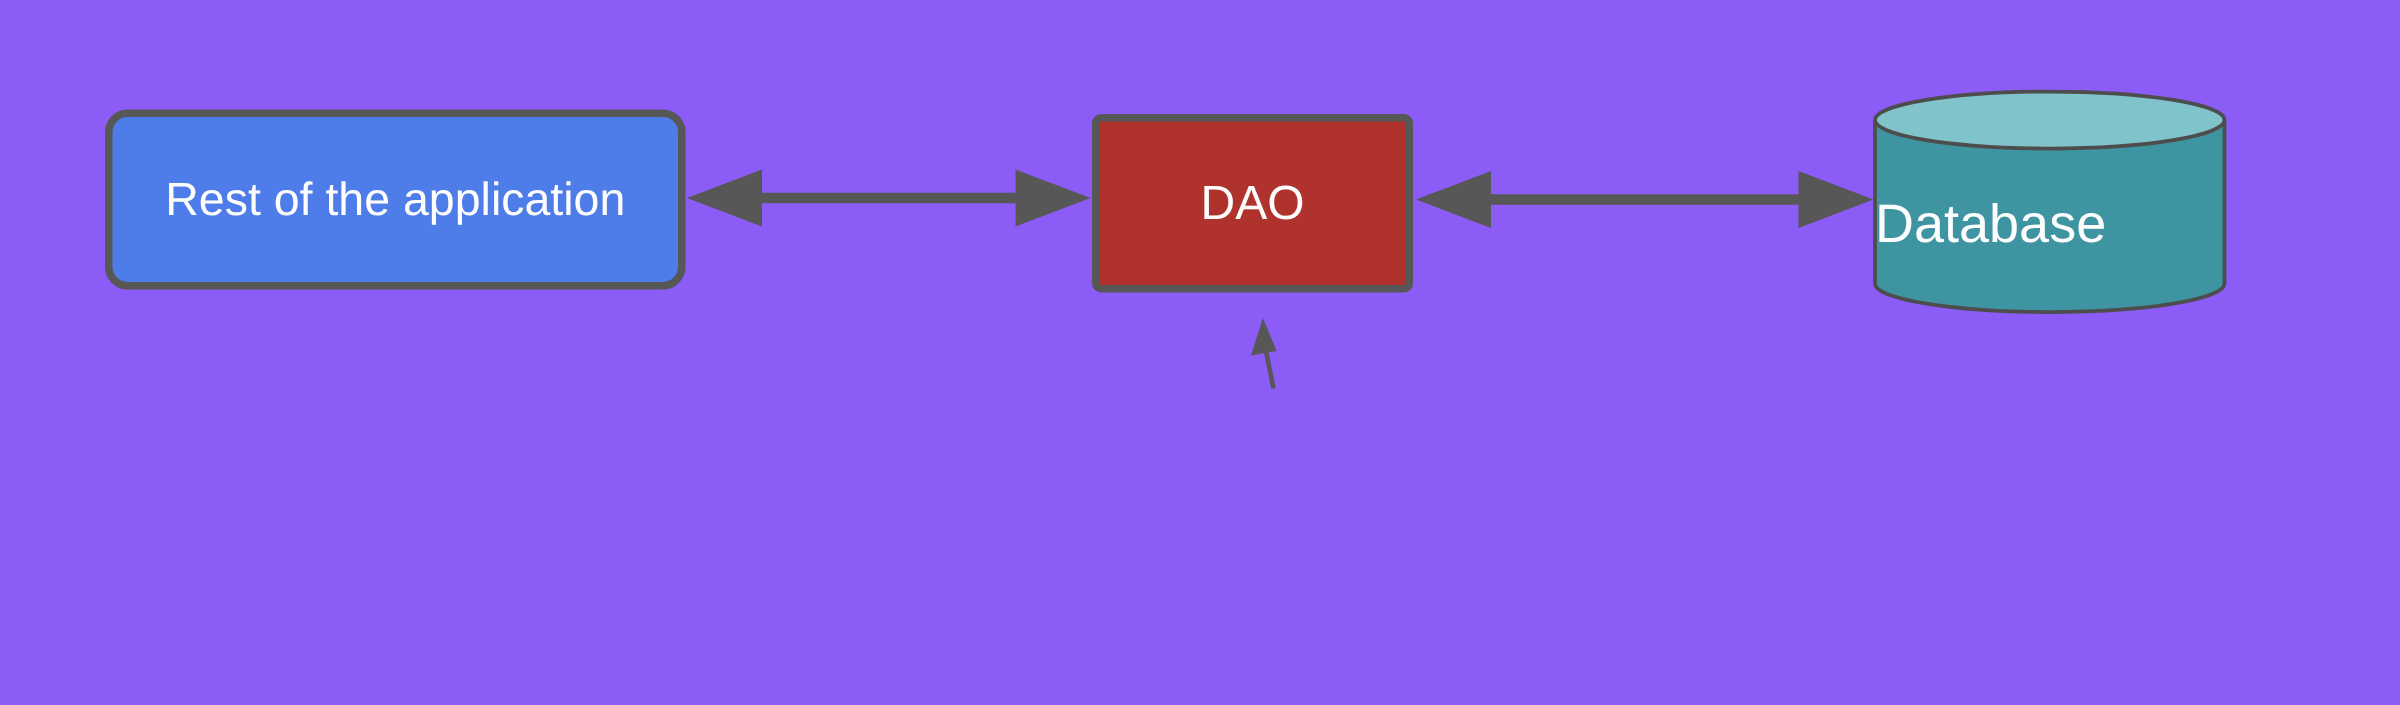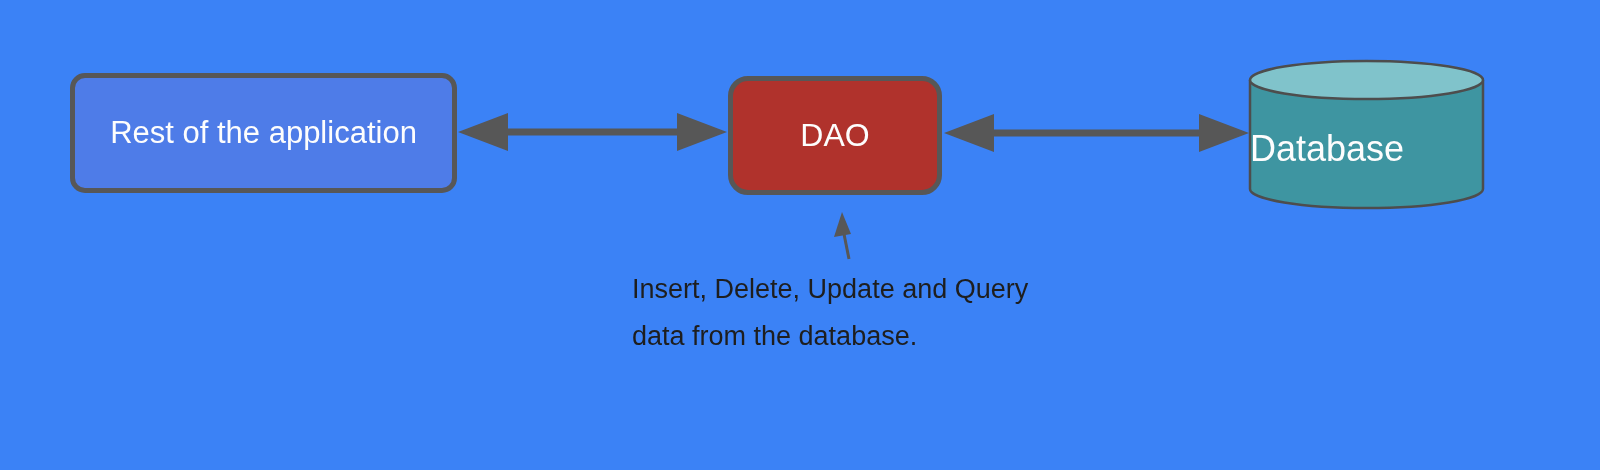--- a/index.html
+++ b/index.html
@@ -1,20 +1,20 @@
 <!DOCTYPE html>
 <html><head>
 <meta charset="utf-8">
 <style>
   html, body { margin: 0; padding: 0; background: #ffffff; }
   .canvas {
     position: relative;
     width: 1600px;
     height: 470px;
-    background: #3b82f6;
+    background: #8b5cf6;
     overflow: hidden;
     font-family: "Liberation Sans", sans-serif;
   }
   .svg-layer {
     position: absolute;
     left: 0; top: 0;
     width: 1600px; height: 470px;
   }
   .node {
     position: absolute;
@@ -29,21 +29,21 @@
     left: 70px; top: 73px;
     width: 387px; height: 120px;
     background: #4E7CE8;
     border-radius: 15px;
     font-size: 31px;
   }
   .node-dao {
     left: 728px; top: 76px;
     width: 214px; height: 119px;
     background: #B0322C;
-    border-radius: 20px;
+    border-radius: 6px;
     font-size: 32px;
   }
   .db-label {
     position: absolute;
     left: 1250px; top: 128px;
     width: 233px;
     color: #fdfdfd;
     font-size: 36px;
   }
   .annotation {
@@ -80,18 +80,14 @@
   <div class="node node-rest">
     <span>Rest of the application</span>
   </div>
 
   <div class="node node-dao">
     <span>DAO</span>
   </div>
 
   <div class="db-label">Database</div>
 
-  <div class="annotation">
-    <div>Insert, Delete, Update and Query</div>
-    <div>data from the database.</div>
-  </div>
 
 </div>
 
 </body></html>

